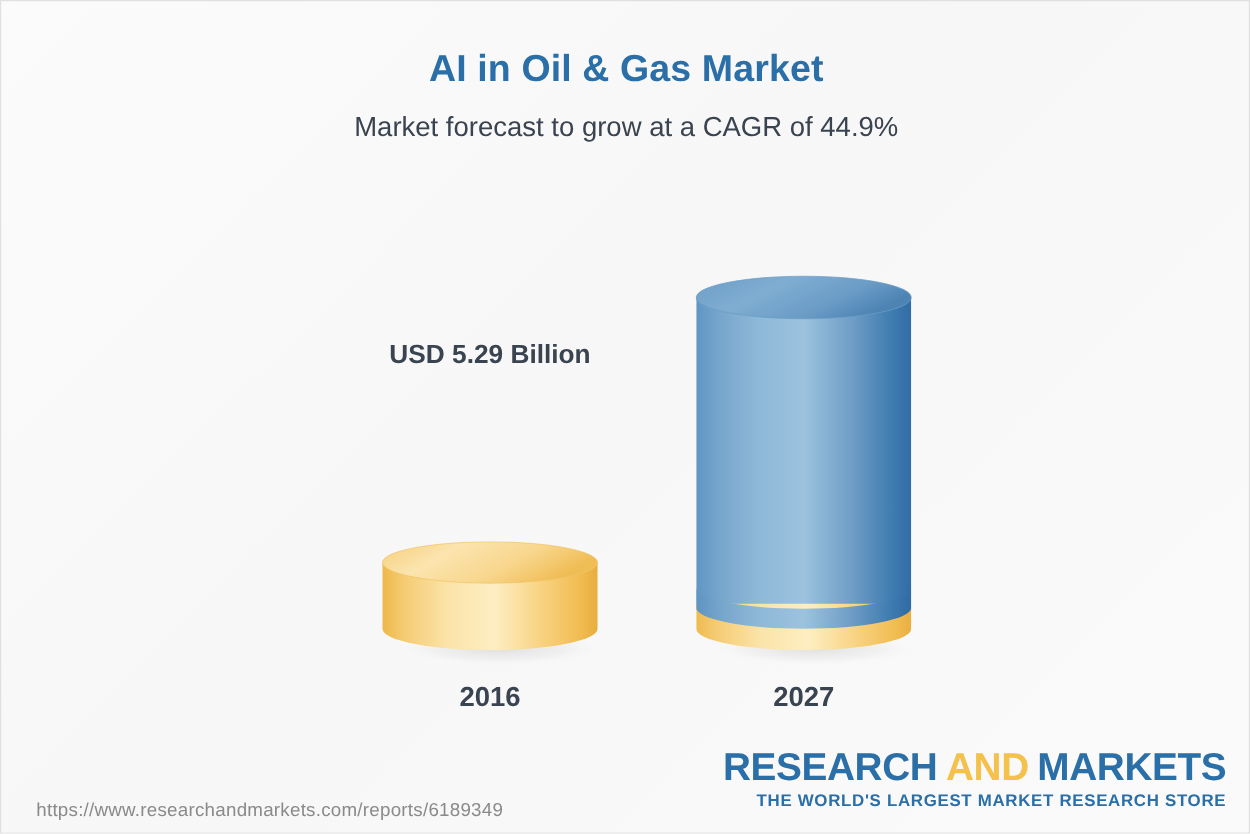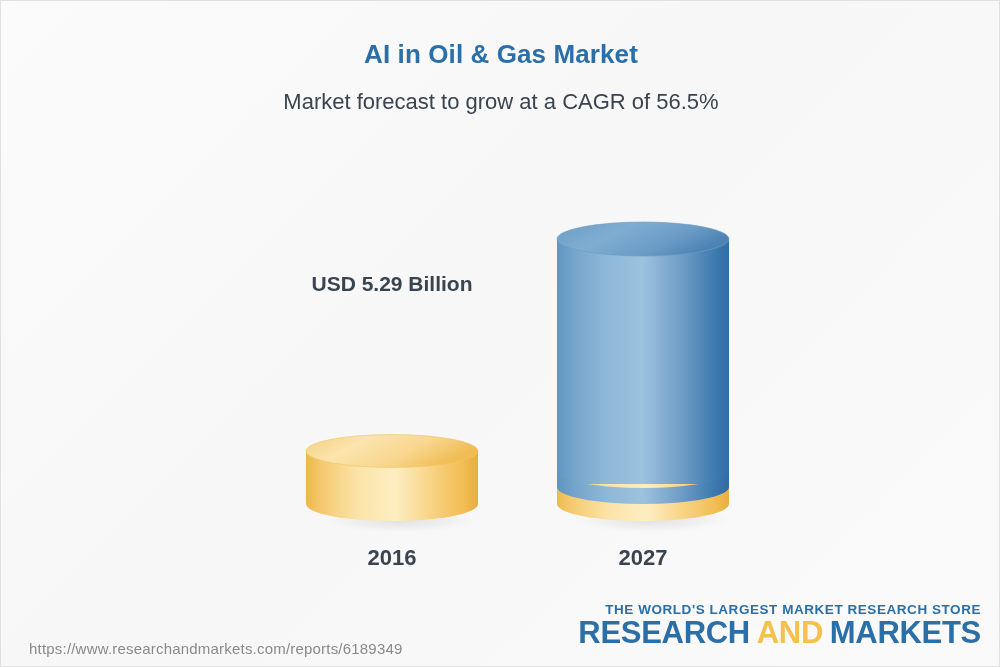--- a/index.html
+++ b/index.html
@@ -25,21 +25,21 @@
     overflow: hidden;
   }
 
   
   #chart-title {
     position: absolute;
     top: 38px;
     left: 0;
     width: 1000px;
     text-align: center;
-    font-size: 26px;
+    font-size: 30px;
     font-weight: bold;
     color: #2b6fa8;
     letter-spacing: 0.1px;
   }
   #chart-subtitle {
     position: absolute;
     top: 88px;
     left: 0;
     width: 1000px;
     text-align: center;
@@ -131,21 +131,21 @@
     white-space: nowrap;
   }
 </style>
 </head>
 <body>
 
 <div id="infographic">
 
   <div id="chart-title">AI in Oil &amp; Gas Market</div>
 
-  <div id="chart-subtitle">Market forecast to grow at a CAGR of 56.5%</div>
+  <div id="chart-subtitle">Market forecast to grow at a CAGR of 44.9%</div>
 
   <div id="plot-area">
 
     <div class="bar-group" id="bar-group-2024">
 
       <div class="value-label" id="value-label-2024">USD 5.29 Billion</div>
 
       <div class="cylinder" id="cylinder-2024">
         <svg width="176" height="105" viewBox="0 0 176 105">
           <defs>
@@ -239,17 +239,17 @@
       </div>
 
       <div class="cat-label">2027</div>
     </div>
 
   </div>
 
   <div id="source-url">https://www.researchandmarkets.com/reports/6189349</div>
 
   <div id="brand-logo">
+    <div id="brand-wordmark"><span class="w-blue">RESEARCH</span><span class="w-gold" style="margin-left: 0.22em;">AND</span><span class="w-blue" style="margin-left: 0.22em;">MARKETS</span></div>
     <div id="brand-tagline">THE WORLD'S LARGEST MARKET RESEARCH STORE</div>
-    <div id="brand-wordmark"><span class="w-blue">RESEARCH</span><span class="w-gold" style="margin-left: 0.22em;">AND</span><span class="w-blue" style="margin-left: 0.22em;">MARKETS</span></div>
   </div>
 
 </div>
 
 </body></html>

